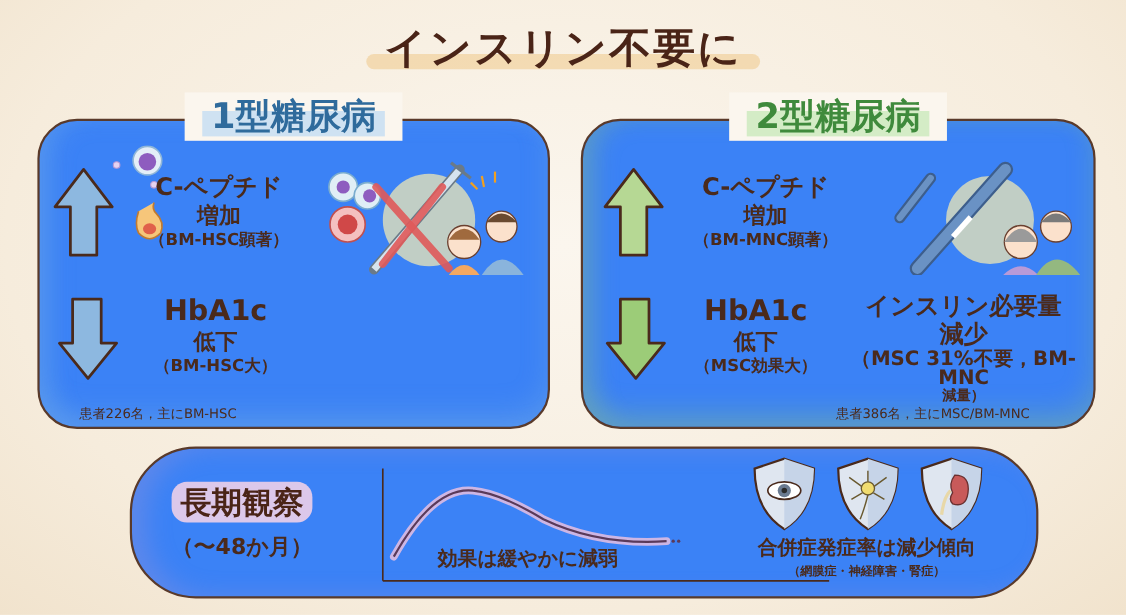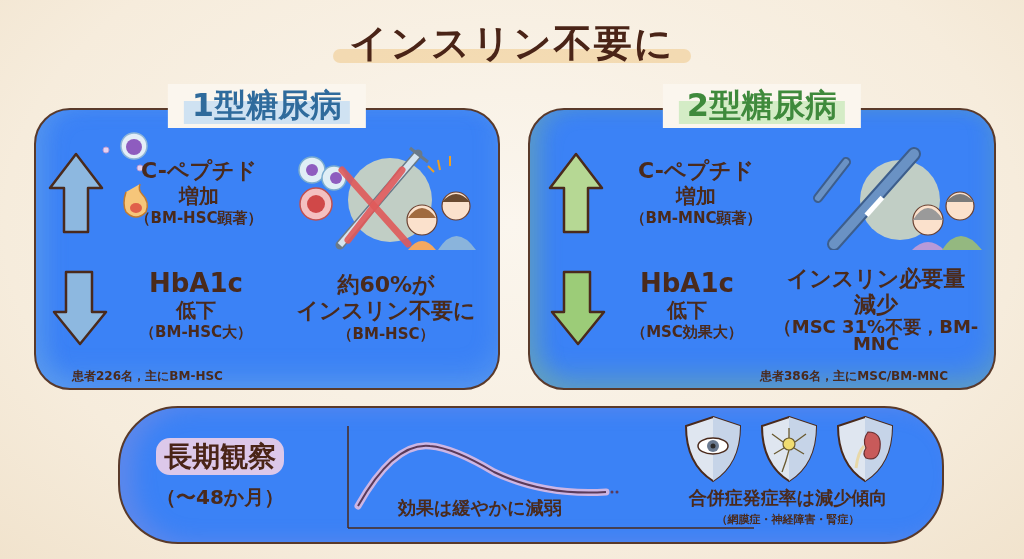--- a/index.html
+++ b/index.html
@@ -32,21 +32,21 @@
   }
   .t1 .panel-head { color: #2f6b9c; }
   .t2 .panel-head { color: #3f8a3c; }
   .panel-head .hl { position: relative; padding: 0 8px; }
   .t1 .panel-head .hl { background: linear-gradient(transparent 40%, #cfe2f2 40%); }
   .t2 .panel-head .hl { background: linear-gradient(transparent 40%, #d4ecc6 40%); margin-top: 25px; }
   .block { position: absolute; text-align: center; }
   .big { font-size: 22px; font-weight: bold; line-height: 26px; }
   .mid { font-size: 20px; font-weight: bold; line-height: 24px; }
   .small { font-size: 15px; line-height: 20px; font-weight: bold; }
-  .note { position: absolute; font-size: 12px; font-weight: bold; }
+  .note { position: absolute; font-size: 12px; font-weight: normal; }
   .arrow { position: absolute; }
   .illus { position: absolute; }
   .lt-label {
     position: absolute; left: 36px; top: 30px; text-align: center;
   }
   .lt-label .k { font-size: 28px; font-weight: bold; background: #dcc8ea; border-radius: 14px; padding: 2px 8px; color: #4a2417; }
   .lt-label .s { font-size: 20px; font-weight: bold; margin-top: 8px; }
   .chart { position: absolute; left: 224px; top: 14px; width: 410px; height: 112px; }
   .chart-peak { position: absolute; left: 356px; top: 27px; font-size: 17px; font-weight: bold; }
   .chart-decline { position: absolute; left: 278px; top: 88px; font-size: 18px; font-weight: bold; }
@@ -105,25 +105,20 @@
   </svg>
 
   <svg class="arrow" style="left:14px;top:158px" width="60" height="80" viewBox="0 0 60 80">
     <path d="M16 4 L42 4 L42 44 L56 44 L30 76 L4 44 L16 44 Z" fill="#8db8e0" stroke="#4a2a1c" stroke-width="2.5" stroke-linejoin="round"></path>
   </svg>
   <div class="block" style="left:90px;top:158px;width:140px">
     <div class="big" style="font-size:26px;line-height:30px">HbA1c</div>
     <div class="mid">低下</div>
     <div class="small">（BM-HSC大）</div>
   </div>
-  <div class="block" style="left:250px;top:162px;width:200px">
-    <div class="big">約60%が</div>
-    <div class="big">インスリン不要に</div>
-    <div class="small">（BM-HSC）</div>
-  </div>
   <div class="note" style="left:36px;top:258px">患者226名，主にBM-HSC</div>
 </div>
 
 <div class="panel t2">
   <div class="panel-head"><span class="hl">2型糖尿病</span></div>
 
   <svg class="arrow" style="left:16px;top:40px" width="60" height="86" viewBox="0 0 60 86">
     <path d="M30 4 L56 38 L42 38 L42 82 L18 82 L18 38 L4 38 Z" fill="#b6d894" stroke="#4a2a1c" stroke-width="2.5" stroke-linejoin="round"></path>
   </svg>
   <div class="block" style="left:86px;top:48px;width:160px">
@@ -152,20 +147,21 @@
   </svg>
   <div class="block" style="left:92px;top:158px;width:130px">
     <div class="big" style="font-size:26px;line-height:30px">HbA1c</div>
     <div class="mid">低下</div>
     <div class="small">（MSC効果大）</div>
   </div>
   <div class="block" style="left:236px;top:156px;width:220px">
     <div class="big">インスリン必要量</div>
     <div class="big">減少</div>
     <div class="small" style="font-size:18px;line-height:17px">（MSC 31%不要，BM-MNC</div>
+    <div class="small" style="font-size:13px;line-height:17px">減量）</div>
   </div>
   <div class="note" style="left:230px;top:258px">患者386名，主にMSC/BM-MNC</div>
 </div>
 
 <div class="panel lt">
   <div class="lt-label">
     <div><span class="k">長期観察</span></div>
     <div class="s">（〜48か月）</div>
   </div>
 

